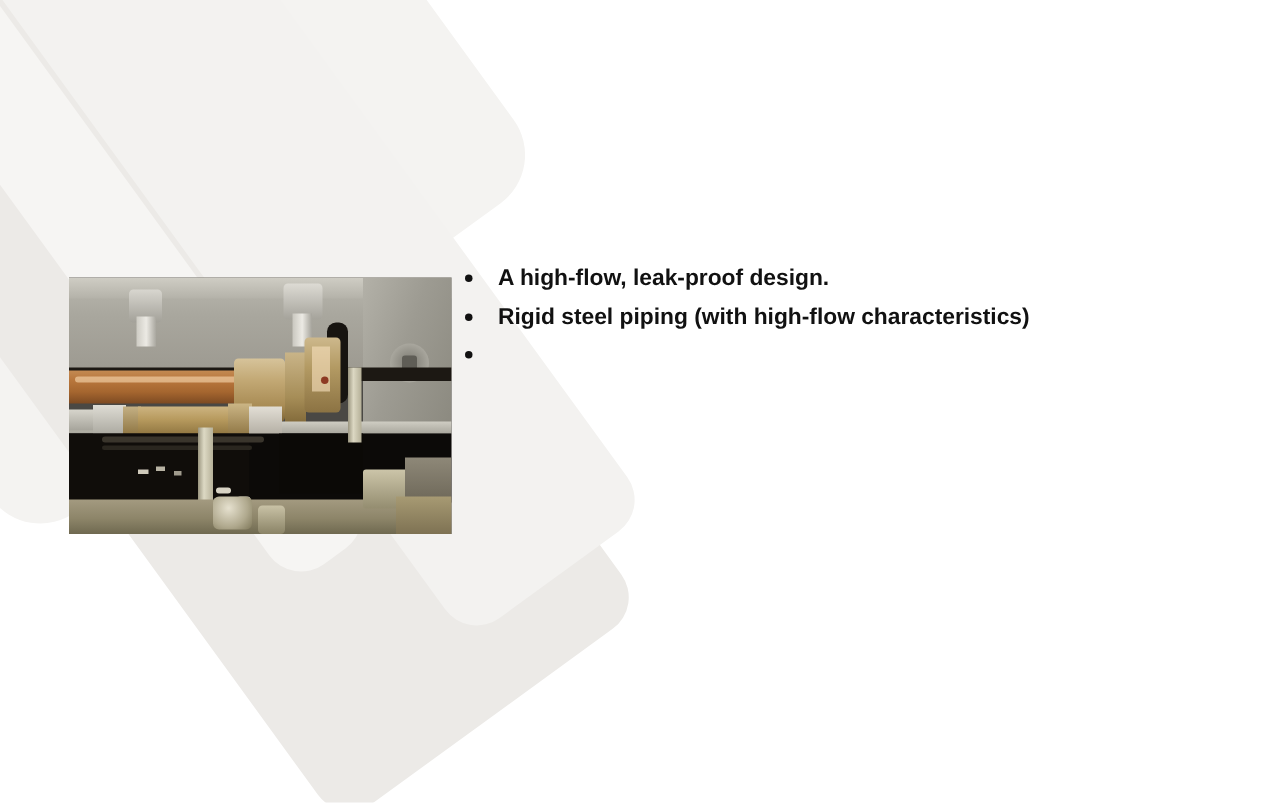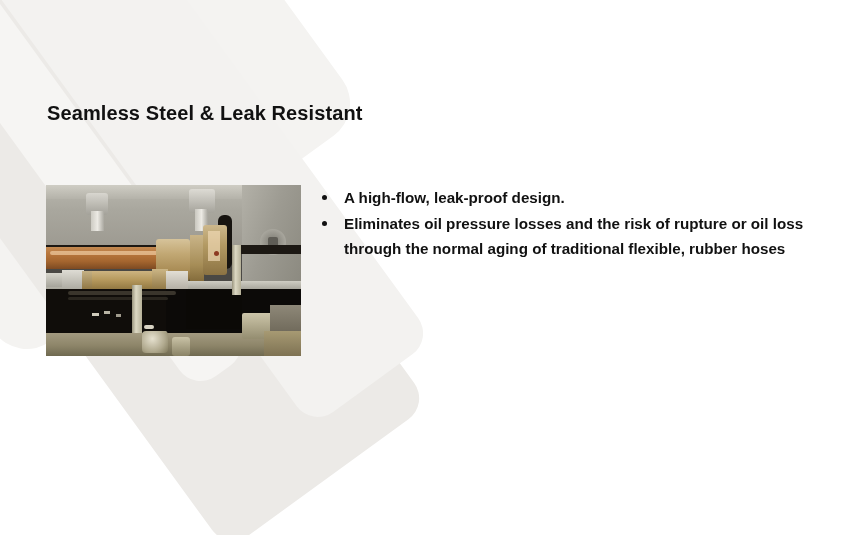--- a/index.html
+++ b/index.html
@@ -281,21 +281,21 @@
     left: 140px; top: 104px; width: 56px; height: 40px;
     background: #0b0906;
   }
 
   
   .bullets {
     position: absolute;
     left: 307px;
     top: 173px;
     width: 500px;
-    margin: 12px;
+    margin: 0;
     padding: 0;
     list-style: none;
   }
   .bullet-item {
     position: relative;
     padding-left: 25px;
     font-size: 15.2px;
     font-weight: bold;
     color: #111111;
     line-height: 25.5px;
@@ -316,21 +316,20 @@
 
 <div class="slide">
 
   <div class="deco-layer">
     <div class="deco-wash"></div>
     <div class="deco-band deco-band-main"></div>
     <div class="deco-band deco-band-second"></div>
     <div class="deco-band deco-band-third"></div>
   </div>
 
-  <div class="title">Seamless Steel &amp; Leak Resistant</div>
 
   <div class="photo" title="Industrial machine interior showing seamless steel piping, copper line and brass compression fittings">
     <div class="photo-inner">
       <div class="ph ph-panel-top"></div>
       <div class="ph ph-panel-top2"></div>
       <div class="ph ph-manifold"></div>
       <div class="ph ph-manifold-port"></div>
       <div class="ph ph-manifold-port-in"></div>
       <div class="ph ph-darkband"></div>
       <div class="ph ph-copper"></div>
@@ -373,17 +372,20 @@
     </div>
   </div>
 
   <ul class="bullets">
     <li class="bullet-item">
       <span class="bullet-dot"></span>
       <span>A high-flow, leak-proof design.</span>
     </li>
     <li class="bullet-item">
       <span class="bullet-dot"></span>
-      <span>Eliminates oil pressure losses and the risk of rupture or oil loss through the normal aging of traditional flexible, rubber hoses</span>
+      <span>Rigid steel piping (with high-flow characteristics)</span>
+    </li>
+    <li class="bullet-item">
+      <span class="bullet-dot"></span>
     </li>
   </ul>
 
 </div>
 
 </body></html>

